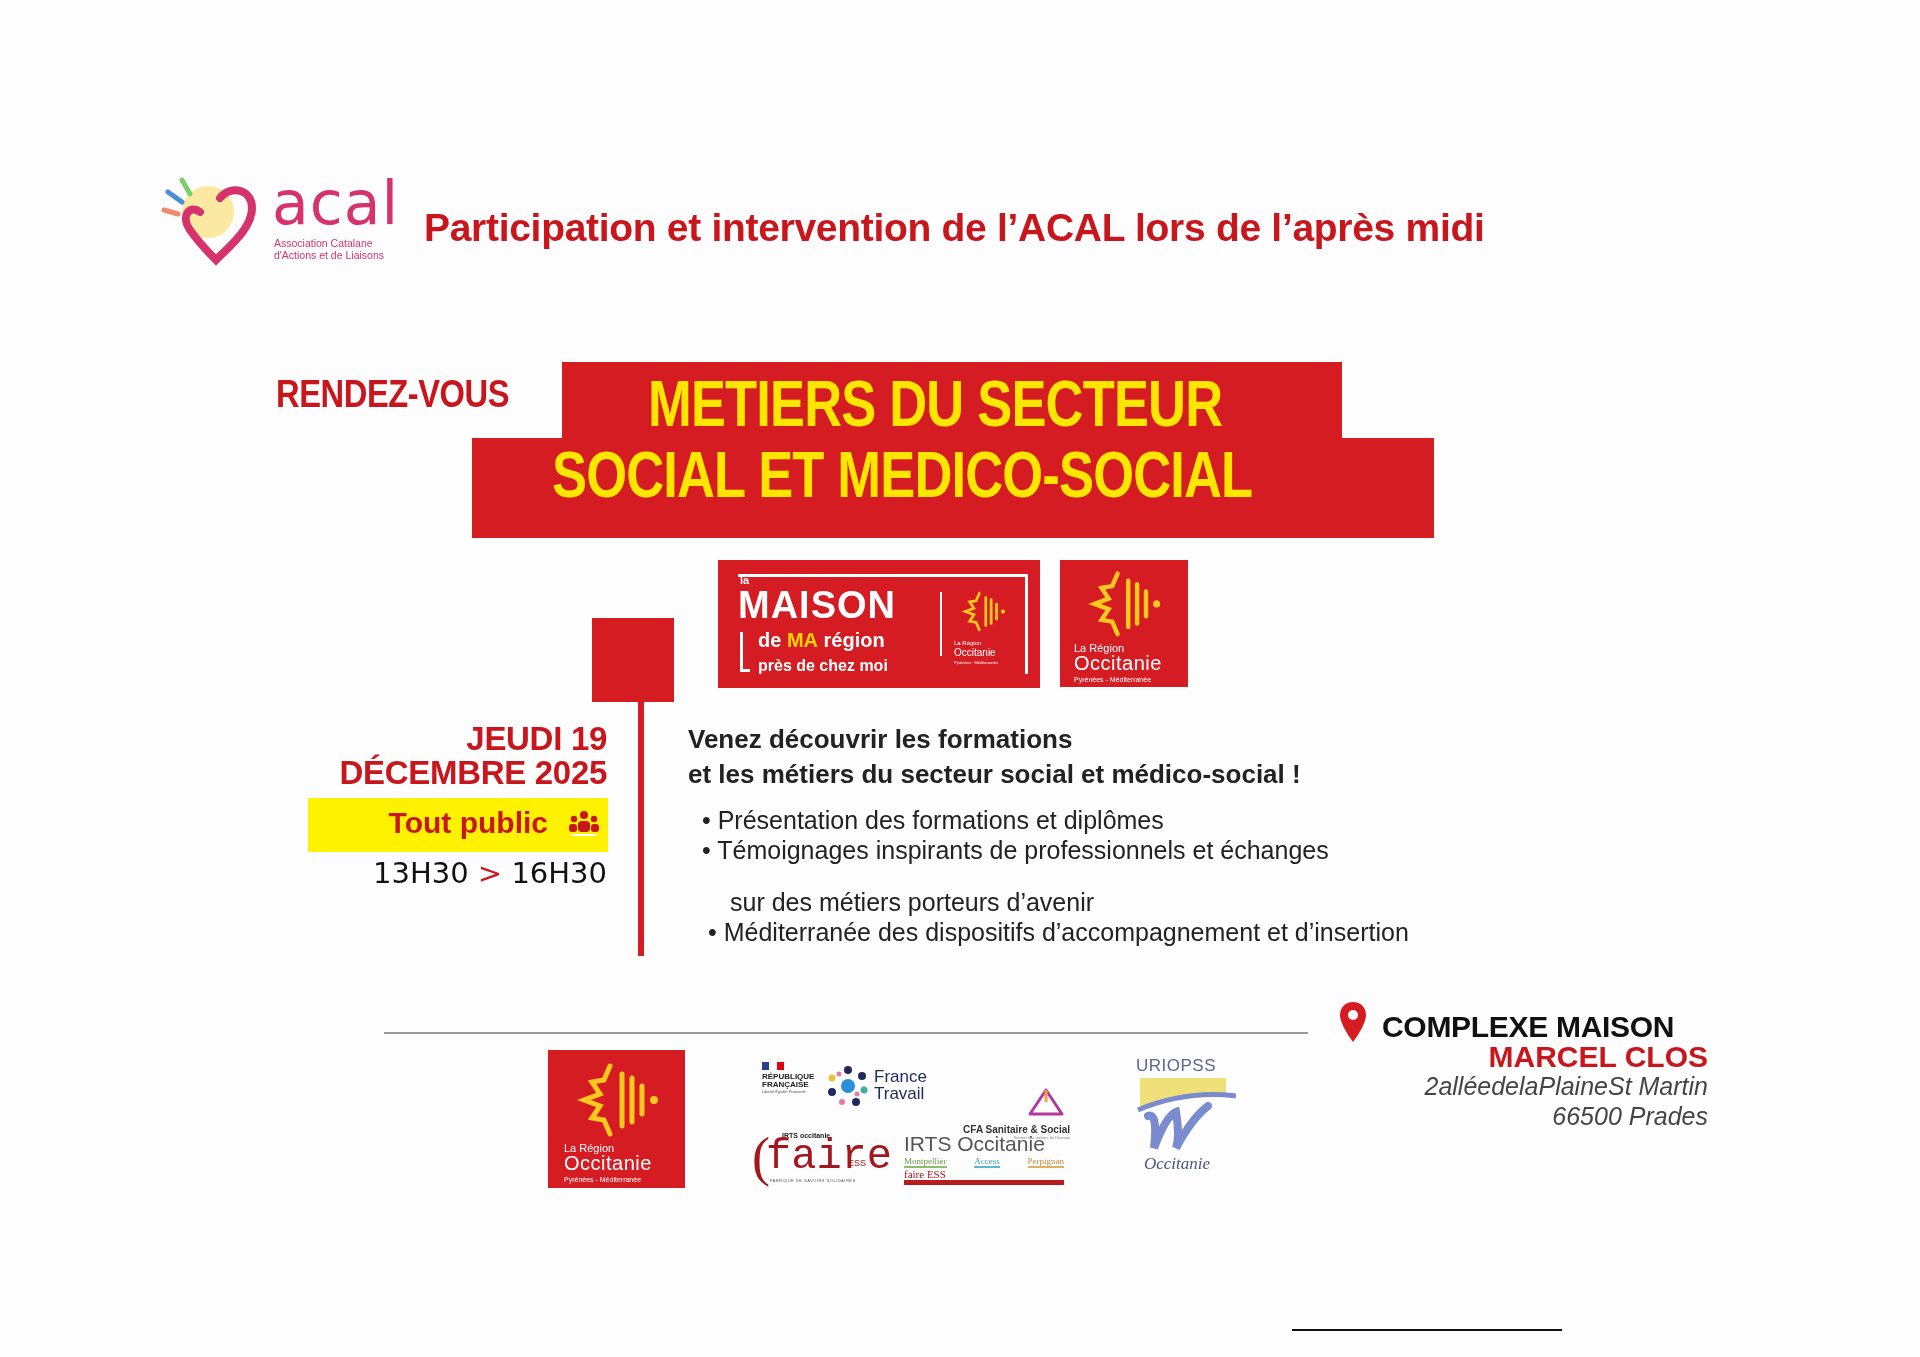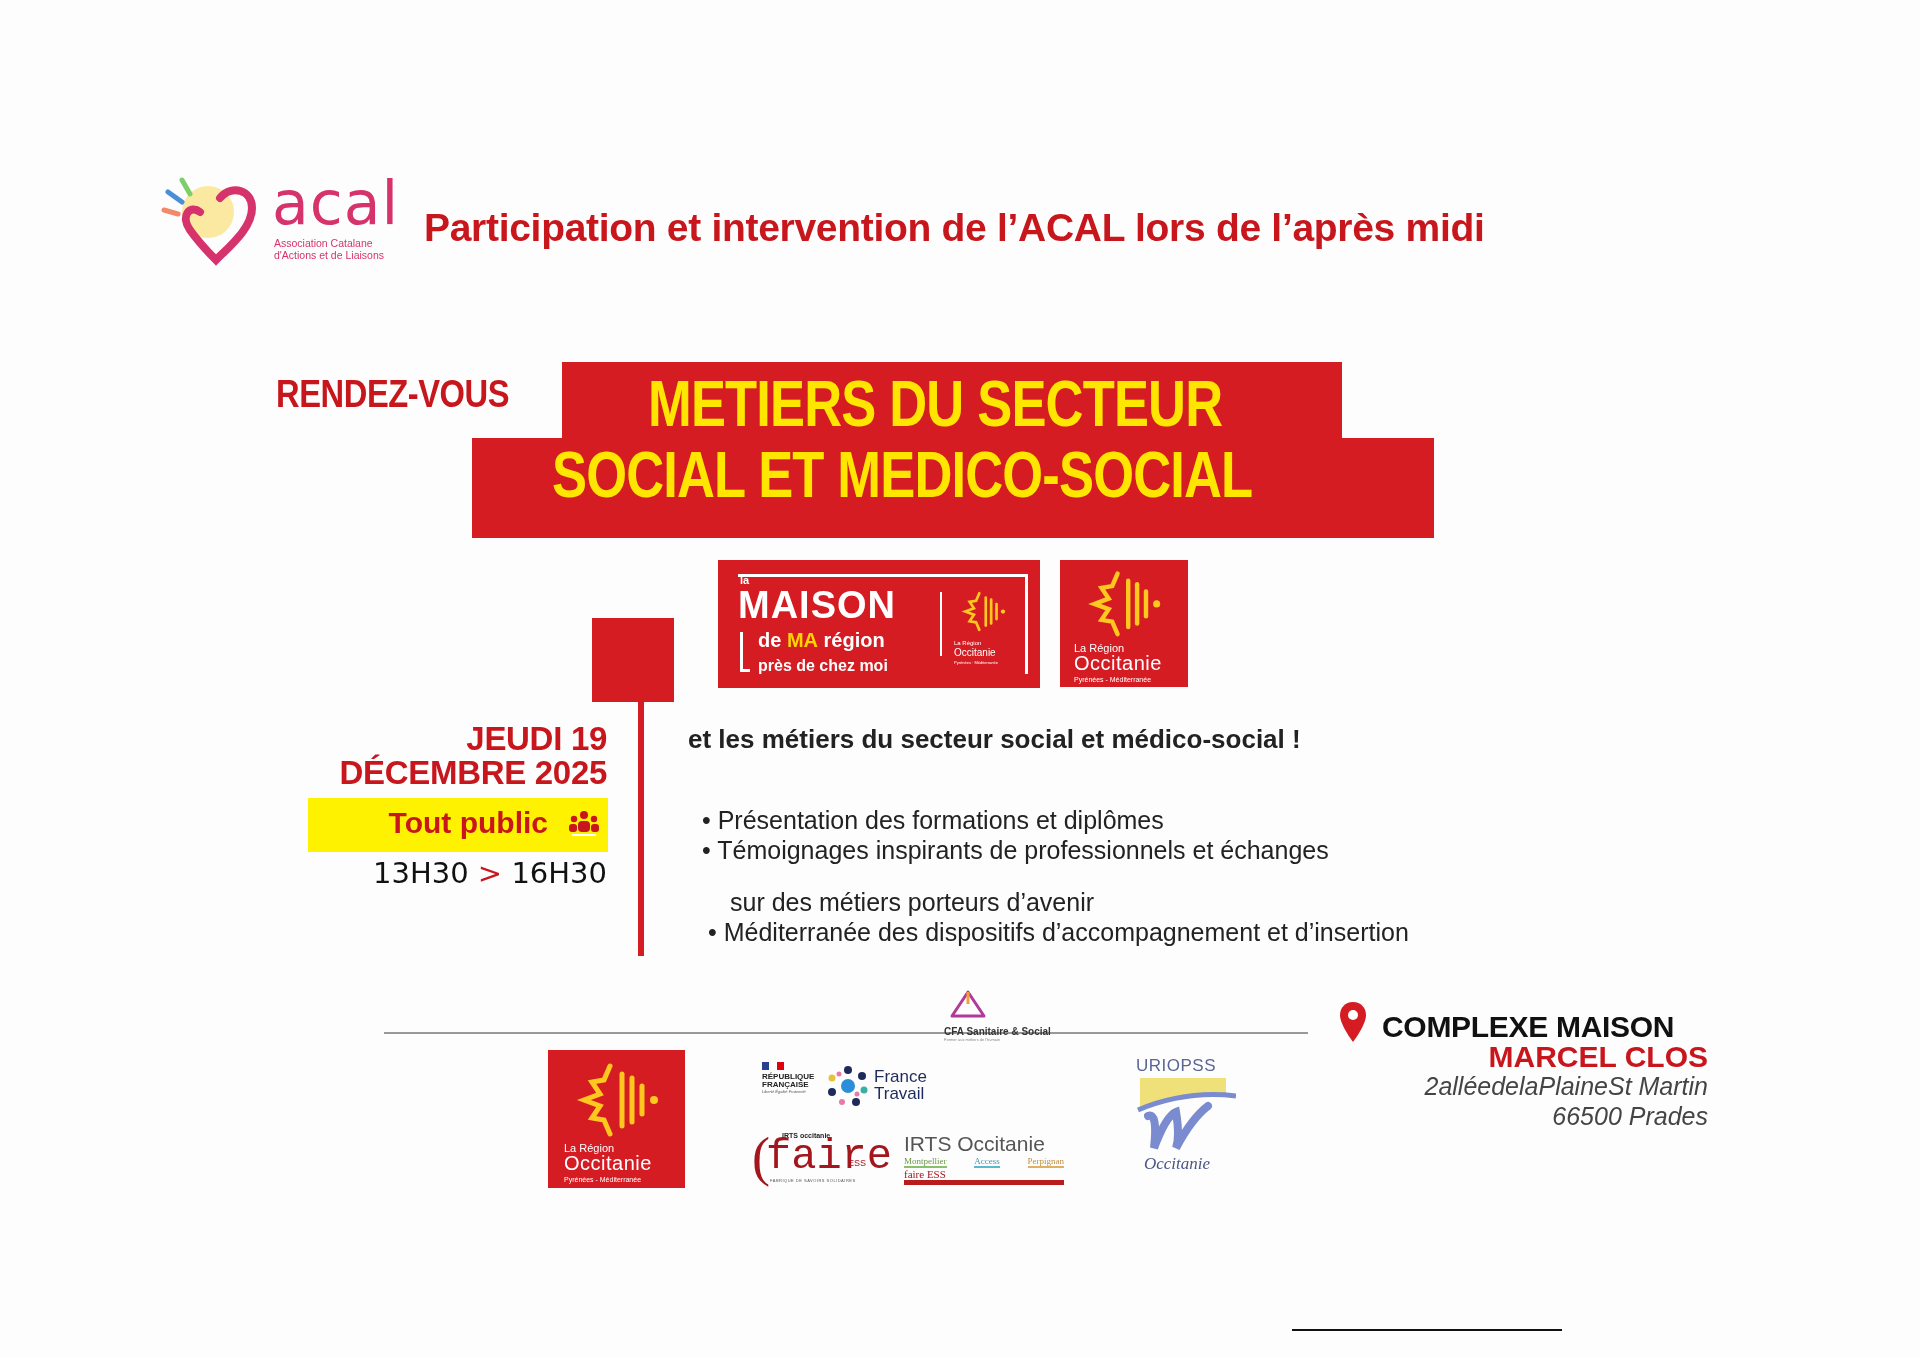--- a/index.html
+++ b/index.html
@@ -88,21 +88,21 @@
   #loc-addr2 { right: calc(1920px - 1708px); top: 1102px; font-size: 25px; font-style: italic; color: #444; white-space: nowrap; }
 
   
   #rf-logo { left: 762px; top: 1062px; width: 60px; height: 50px; }
   #rf-logo .flag { width: 22px; height: 8px; background: linear-gradient(90deg,#2b3f8f 0 33%,#fff 33% 66%,#e1000f 66%); margin-bottom: 3px; }
   #rf-logo .t { font-size: 8px; font-weight: bold; color: #222; line-height: 8px; }
   #rf-logo .m { font-size: 4px; color: #555; font-style: italic; line-height: 5px; }
   #ft-logo { left: 826px; top: 1060px; width: 110px; height: 50px; }
   #ft-logo .dots { position: absolute; left: 0; top: 4px; width: 44px; height: 44px; }
   #ft-logo .t { position: absolute; left: 48px; top: 8px; font-size: 17px; line-height: 17px; color: #1f2a5c; }
-  #cfa-logo { left: 944px; top: 988px; width: 126px; height: 66px; text-align: left; }
+  #cfa-logo { left: 944px; top: 1086px; width: 126px; height: 66px; text-align: right; }
   #cfa-logo svg { width: 48px; height: 34px; }
   #cfa-logo .t { font-size: 10px; font-weight: bold; color: #333; white-space: nowrap; }
   #cfa-logo .s { font-size: 4px; color: #888; }
   #faire-logo { left: 752px; top: 1130px; width: 120px; height: 60px; }
   #faire-logo .irts { position: absolute; left: 30px; top: 2px; font-size: 7px; font-weight: bold; color: #222; }
   #faire-logo .paren { position: absolute; left: 0px; top: 0px; font-size: 54px; color: #a3161d; font-family: "Liberation Serif", serif; line-height: 54px; }
   #faire-logo .faire { position: absolute; left: 14px; top: 4px; font-size: 42px; color: #a3161d; font-family: Liberation Mono, monospace; line-height: 46px; }
   #faire-logo .ess { position: absolute; left: 96px; top: 28px; font-size: 9px; color: #a3161d; }
   #faire-logo .sub { position: absolute; left: 18px; top: 48px; font-size: 4px; color: #555; letter-spacing: 0.5px; }
   #irts-logo { left: 904px; top: 1132px; width: 160px; height: 58px; }
@@ -197,20 +197,21 @@
     <rect x="4" y="24" width="24" height="2" fill="#fff"></rect>
   </svg>
 </div>
 <div id="time" class="abs">
   <span>13H30</span>
   <span class="sep">&gt;</span>
   <span>16H30</span>
 </div>
 
 <div id="intro" class="abs">
+  <div>Venez découvrir les formations</div>
   <div>et les métiers du secteur social et médico-social !</div>
 </div>
 <div id="bullet-1" class="abs bullet">• Présentation des formations et diplômes</div>
 <div id="bullet-2" class="abs bullet">• Témoignages inspirants de professionnels et échanges</div>
 <div id="bullet-2b" class="abs bullet">sur des métiers porteurs d’avenir</div>
 <div id="bullet-3" class="abs bullet">• Méditerranée des dispositifs d’accompagnement et d’insertion</div>
 
 <div id="hr-main" class="abs"></div>
 <div id="hr-bottom" class="abs"></div>
 

